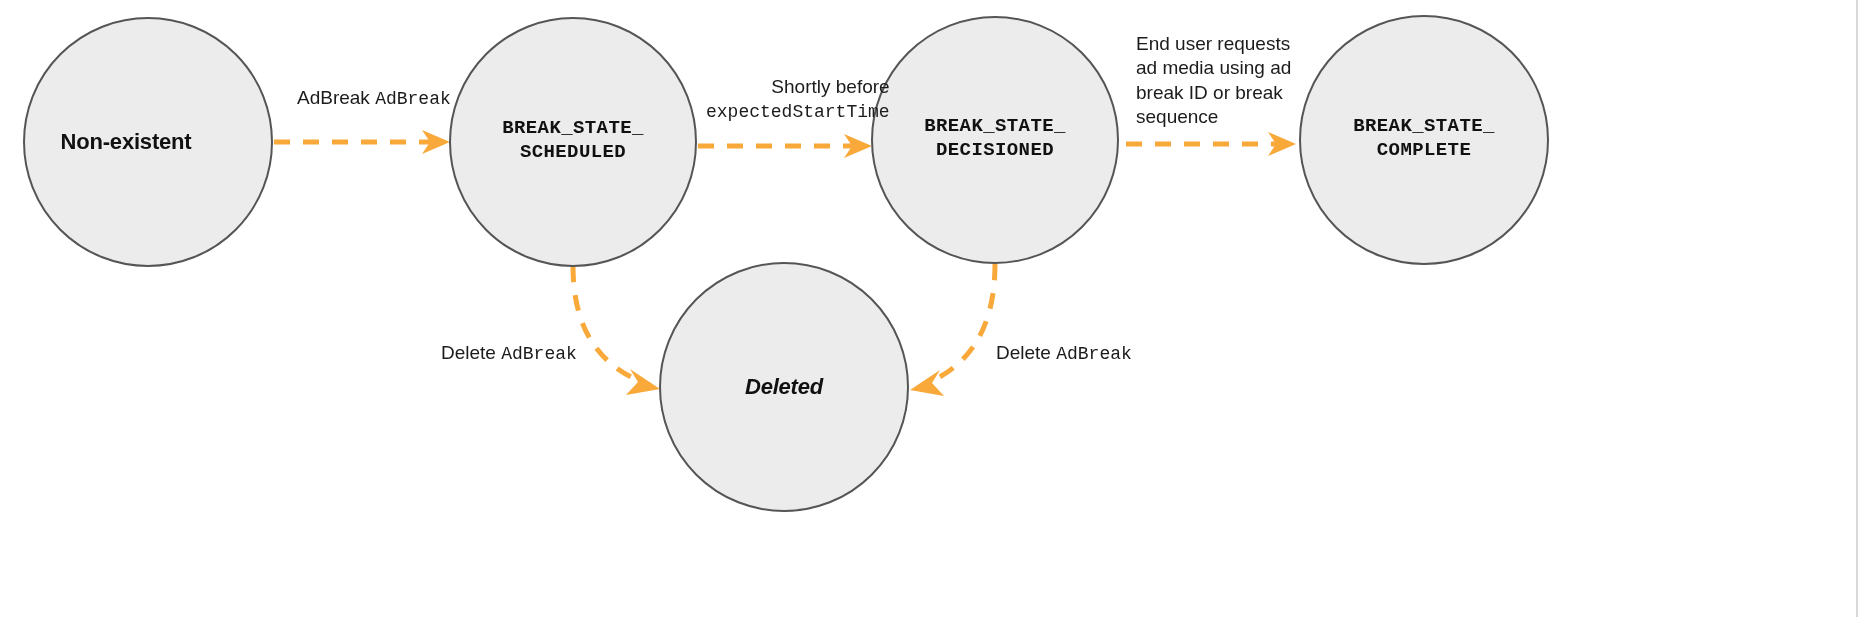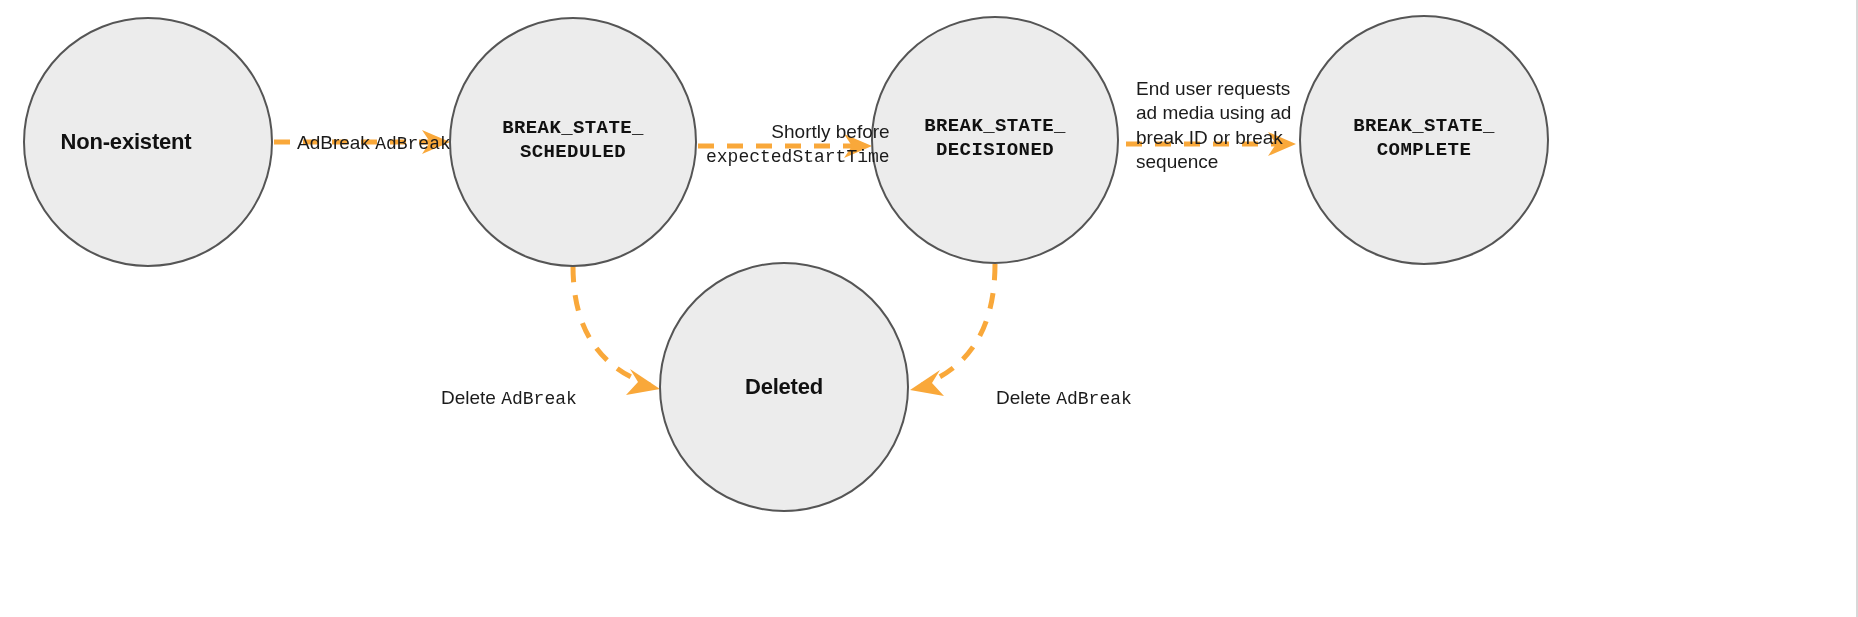--- a/index.html
+++ b/index.html
@@ -45,21 +45,20 @@
     font-size: 19px;
     letter-spacing: 0.4px;
   }
   .edge-label {
     position: absolute;
     color: #1b1b1b;
     font-size: 19px;
     line-height: 1.28;
     white-space: pre-line;
     pointer-events: none;
-    margin-top: 45px;
   }
   .edge-label.sans {
     font-family: "Liberation Sans", sans-serif;
   }
   .edge-label .mono-seg {
     font-family: "Liberation Mono", monospace;
     font-size: 18px;
   }
   .edge-label .sans-seg {
     font-family: "Liberation Sans", sans-serif;
@@ -102,21 +101,21 @@
   </svg>
 
   <div id="node-labels-layer">
       <div class="node-label sans" style="left: 24px; width: 204px; top: 127.5px;">Non-existent</div>
       <div class="node-label mono" style="left: 450px; width: 246px; top: 115.5px;">BREAK_STATE_
 SCHEDULED</div>
       <div class="node-label mono" style="left: 872px; width: 246px; top: 113.5px;">BREAK_STATE_
 DECISIONED</div>
       <div class="node-label mono" style="left: 1300px; width: 248px; top: 113.5px;">BREAK_STATE_
 COMPLETE</div>
-      <div class="node-label sans" style="left: 660px; width: 248px; top: 372.5px;">Deleted</div>
+      <div class="node-label sans" style="left: 660px; width: 248px; top: 372.5px; font-style: italic;">Deleted</div>
     </div>
   <div id="edge-labels-layer">
       <div class="edge-label sans" style="left: 297px; top: 86px;"><span class="sans-seg">AdBreak </span><span class="mono-seg">AdBreak</span></div>
       <div class="edge-label sans" style="left: 706px; top: 75px; text-align: right;"><span class="sans-seg">Shortly before</span><br><span class="mono-seg">expectedStartTime</span></div>
       <div class="edge-label sans" style="left: 1136px; top: 32px;"><span class="sans-seg">End user requests
 ad media using ad
 break ID or break
 sequence</span></div>
       <div class="edge-label sans" style="left: 441px; top: 341px;"><span class="sans-seg">Delete </span><span class="mono-seg">AdBreak</span></div>
       <div class="edge-label sans" style="left: 996px; top: 341px;"><span class="sans-seg">Delete </span><span class="mono-seg">AdBreak</span></div>

